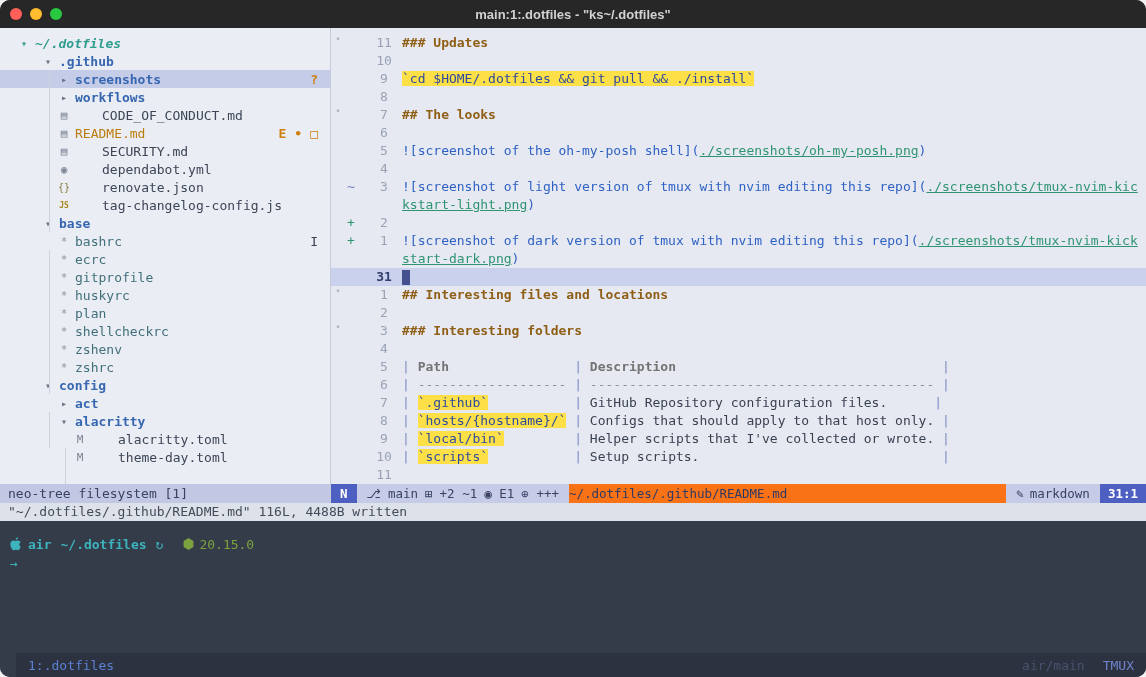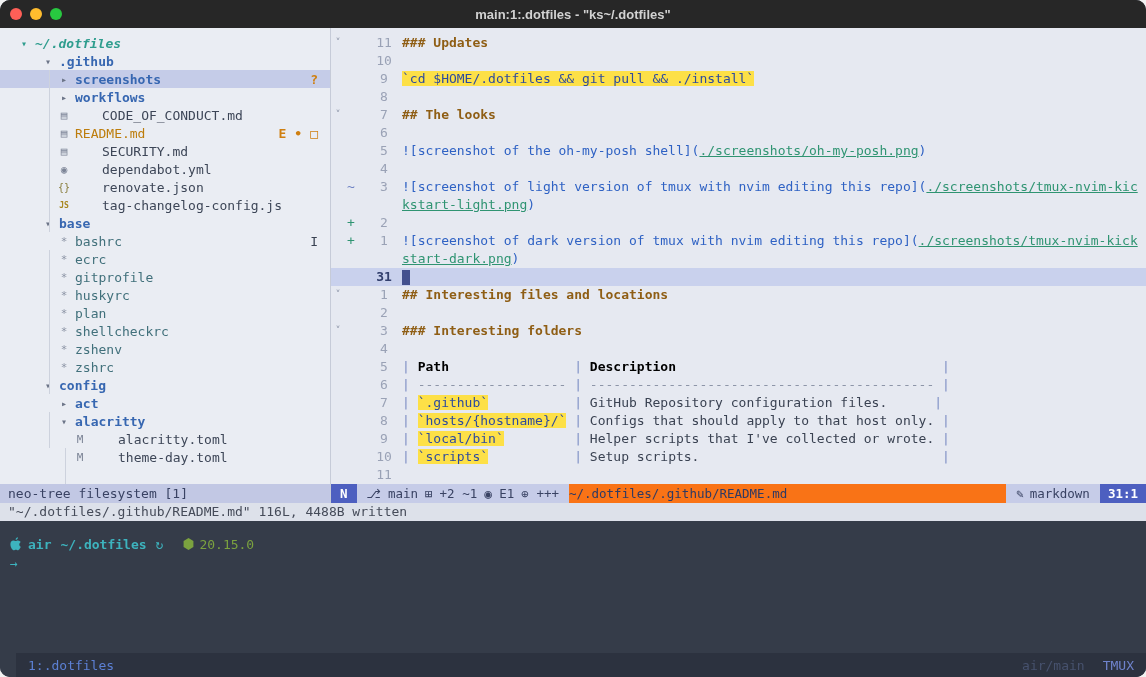--- a/index.html
+++ b/index.html
@@ -49,21 +49,21 @@
   .sign.add { color:#2f9472; } .sign.chg { color:#6f83c4; }
   .lnum { flex:0 0 28px; text-align:center; padding-right:8px; color:#9aa2b6;margin-left:17px; }
   .lnum.curnum { color:#33406e; font-weight:bold; }
   .ltext { white-space:pre; }
   .sg-h { color:#8f5e15; font-weight:bold; }
   .sg-code { background:#fde047; color:#2e4b9e; }
   .sg-link { color:#2f62c4; }
   .sg-url { color:#2f9472; text-decoration:underline; }
   .sg-t { color:#3a4252; }
   .sg-pipe { color:#7d8fc5; }
-  .sg-th { color:#000000; font-weight:bold;margin-top:20px; }
+  .sg-th { color:#737373; font-weight:bold;margin-top:20px; }
   .sg-dash { color:#8d95a8; }
   .cursorblk { display:inline-block; width:8px; height:15px; background:#44518e; vertical-align:-2px; }
   
   .statusline { flex:0 0 19px; display:flex; font-size:12.5px; line-height:19px; white-space:pre; }
   .sl-mode { background:#4d5fc0; color:#fff; font-weight:bold; padding:0 9px; }
   .sl-git { background:#c6cce8; color:#394263; padding:0 10px; display:flex; gap:7px; align-items:center; }
   .sl-file { background:#f97316; color:#2f3a63; flex:1; padding:0 0; overflow:hidden; }
   .sl-ft { background:#c6cce8; color:#394263; padding:0 10px; display:flex; gap:6px; align-items:center; }
   .sl-pos { background:#4d5fc0; color:#fff; font-weight:bold; padding:0 8px; }
   

